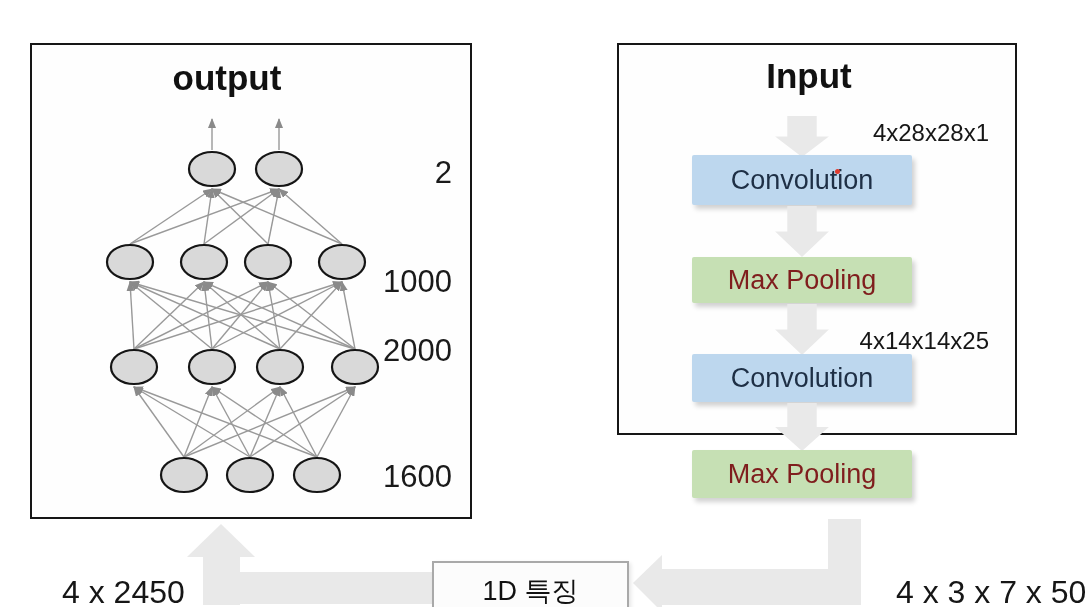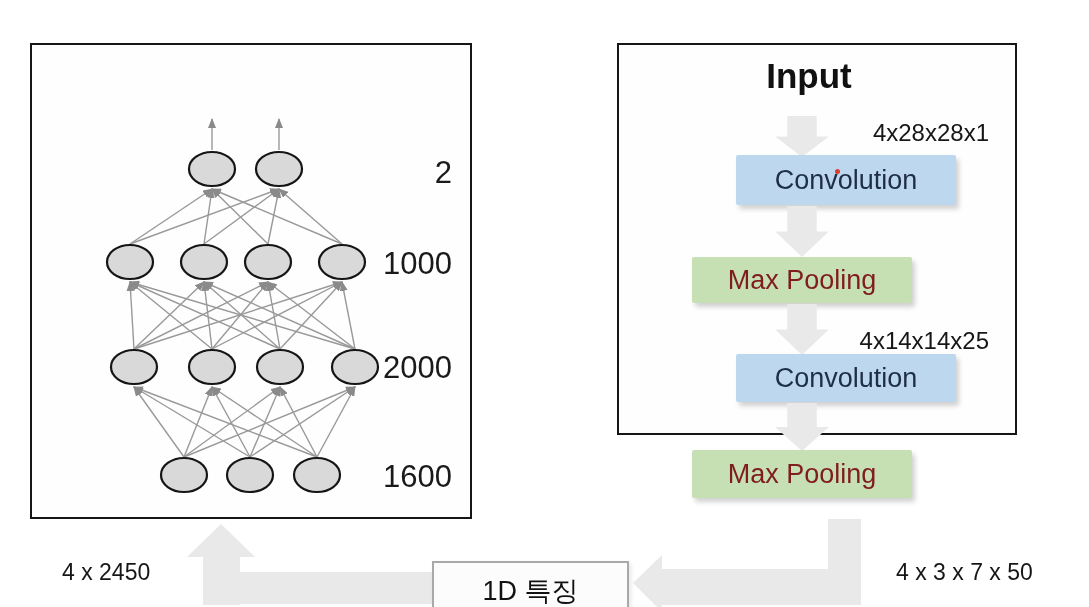--- a/index.html
+++ b/index.html
@@ -8,43 +8,44 @@
     background:#ffffff; font-family:"Liberation Sans", sans-serif; color:#141414;
   }
   .panel{position:absolute; border:2.5px solid #161616; background:#fefefe; box-sizing:border-box;}
   .panel-title{position:absolute; margin:0; font-weight:bold; font-size:35px; text-align:center; color:#111;}
   .net-svg{position:absolute; left:0; top:0;}
   .layer-label{position:absolute; right:18px; font-size:31px; line-height:31px; text-align:right; color:#1a1a1a;}
   .flow-box{
     position:absolute; left:73px; width:220px; display:flex; align-items:center; justify-content:center;
     font-size:27px; border-radius:2px; box-shadow:3px 4px 5px rgba(0,0,0,0.18);
   }
-  .flow-box.conv{background:var(--conv,#bdd7ee); color:#1e2f45;margin-left:44px;}
+  .flow-box.conv{background:var(--conv,#bdd7ee); color:#1e2f45;}
   .flow-box.pool{background:var(--pool,#c6e0b4); color:#7f1d1d;}
   .block-arrow{
     position:absolute; width:64px; background:var(--arrow,#e9e9e9);
     clip-path:polygon(27% 0, 73% 0, 73% 50%, 92% 50%, 50% 100%, 8% 50%, 27% 50%);
   }
   .dim-label{position:absolute; right:26px; font-size:24px; line-height:26px; text-align:center; color:#161616; white-space:nowrap;}
-  .bottom-label{position:absolute; font-size:23px; line-height:31px; color:#161616; white-space:nowrap;}
+  .bottom-label{position:absolute; font-size:32px; line-height:31px; color:#161616; white-space:nowrap;margin-top:20px;}
   .feature-box{
     position:absolute; left:432px; top:561px; width:197px; height:52px; box-sizing:border-box;
     background:#fcfcfc; border:2px solid #a9a9a9; box-shadow:2px 2px 4px rgba(0,0,0,0.10);
     display:flex; align-items:flex-start; justify-content:center;
   }
   .feature-box span{font-size:27px; margin-top:10px; color:#111;}
   .red-dot{position:absolute; width:5px; height:5px; border-radius:50%; background:var(--dot,#e03a2e);}
   .elbow-svg{position:absolute; left:0; top:0; pointer-events:none;}
 </style>
 </head>
 <body>
 
 <div class="canvas">
 
   <section class="panel" style="left:30px; top:43px; width:442px; height:476px;">
+    <h2 class="panel-title" style="left:0; top:13px; width:390px;">output</h2>
     <svg id="network-svg" class="net-svg" width="437" height="471" viewBox="0 0 437 471">
         <defs>
           <marker id="ah" markerWidth="10" markerHeight="8" refX="9" refY="4" orient="auto" markerUnits="userSpaceOnUse">
             <path d="M0,0 L10,4 L0,8 z" fill="#8a8a8a"></path>
           </marker>
         </defs>
         <g stroke="#999999" stroke-width="1.4">
           <line x1="98" y1="199" x2="180" y2="144" marker-end="url(#ah)"></line>
           <line x1="98" y1="199" x2="247" y2="144" marker-end="url(#ah)"></line>
           <line x1="172" y1="199" x2="180" y2="144" marker-end="url(#ah)"></line>
@@ -94,22 +95,22 @@
           <ellipse cx="102" cy="322" rx="23" ry="17" fill="#d9d9d9" stroke="#151515" stroke-width="2.2"></ellipse>
           <ellipse cx="180" cy="322" rx="23" ry="17" fill="#d9d9d9" stroke="#151515" stroke-width="2.2"></ellipse>
           <ellipse cx="248" cy="322" rx="23" ry="17" fill="#d9d9d9" stroke="#151515" stroke-width="2.2"></ellipse>
           <ellipse cx="323" cy="322" rx="23" ry="17" fill="#d9d9d9" stroke="#151515" stroke-width="2.2"></ellipse>
           <ellipse cx="152" cy="430" rx="23" ry="17" fill="#d9d9d9" stroke="#151515" stroke-width="2.2"></ellipse>
           <ellipse cx="218" cy="430" rx="23" ry="17" fill="#d9d9d9" stroke="#151515" stroke-width="2.2"></ellipse>
           <ellipse cx="285" cy="430" rx="23" ry="17" fill="#d9d9d9" stroke="#151515" stroke-width="2.2"></ellipse>
         </g>
       </svg>
     <div class="layer-label" style="top:112px;">2</div>
-    <div class="layer-label" style="top:203px;text-align:right;">1000</div>
-    <div class="layer-label" style="top:307px;text-align:right;">2000</div>
+    <div class="layer-label" style="top:221px;text-align:right;">1000</div>
+    <div class="layer-label" style="top:290px;text-align:right;">2000</div>
     <div class="layer-label" style="top:416px;">1600</div>
   </section>
 
   <section class="panel" style="left:617px; top:43px; width:400px; height:392px; border-width:2px;">
     <h2 class="panel-title" style="left:0; top:11px; width:380px;">Input</h2>
 
     <div class="block-arrow" style="left:151px; top:71px;  height:41px;"></div>
     <div class="dim-label" style="top:75px;">4x28x28x1</div>
 
     <div class="flow-box conv" style="top:110px; height:50px;">Convolution</div>

